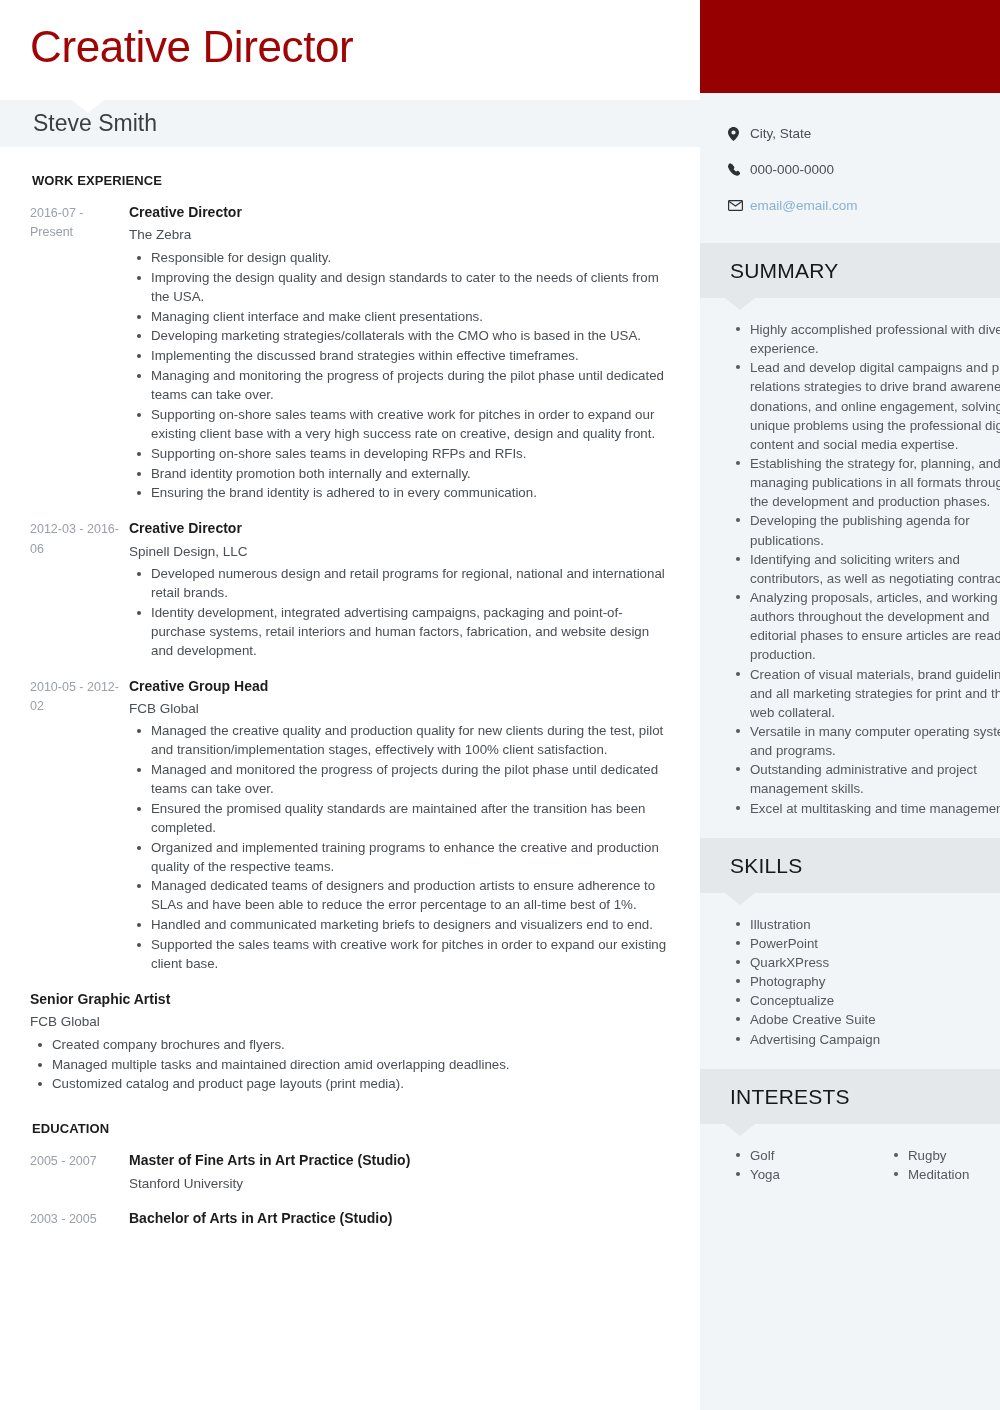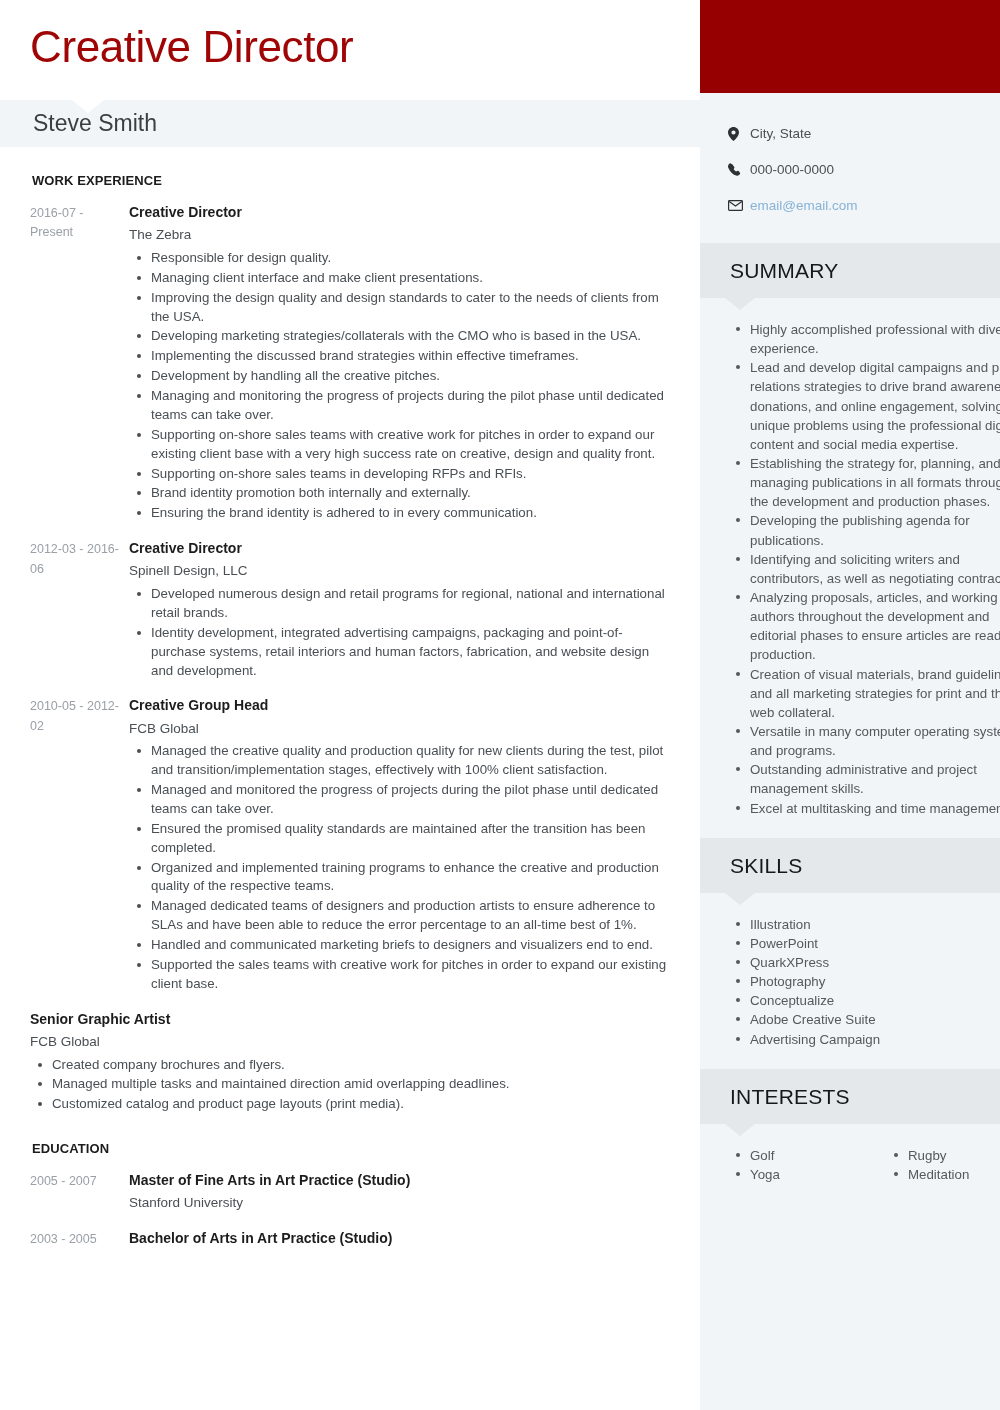--- a/index.html
+++ b/index.html
@@ -222,25 +222,24 @@
 
       <h2 class="section-heading">WORK EXPERIENCE</h2>
       <div id="work-entries">
           <div class="entry">
             <div class="entry-dates">2016-07 - Present</div>
             <div class="entry-main">
               <div class="entry-role">Creative Director</div>
               <div class="entry-org">The Zebra</div>
               <ul class="bullets">
                 <li>Responsible for design quality.</li>
+                <li>Improving the design quality and design standards to cater to the needs of clients from the USA.</li>
                 <li>Managing client interface and make client presentations.</li>
-                <li>Improving the design quality and design standards to cater to the needs of clients from the USA.</li>
                 <li>Developing marketing strategies/collaterals with the CMO who is based in the USA.</li>
                 <li>Implementing the discussed brand strategies within effective timeframes.</li>
-                <li>Development by handling all the creative pitches.</li>
                 <li>Managing and monitoring the progress of projects during the pilot phase until dedicated teams can take over.</li>
                 <li>Supporting on-shore sales teams with creative work for pitches in order to expand our existing client base with a very high success rate on creative, design and quality front.</li>
                 <li>Supporting on-shore sales teams in developing RFPs and RFIs.</li>
                 <li>Brand identity promotion both internally and externally.</li>
                 <li>Ensuring the brand identity is adhered to in every communication.</li>
               </ul>
             </div>
           </div>
           <div class="entry">
             <div class="entry-dates">2012-03 - 2016-06</div>

